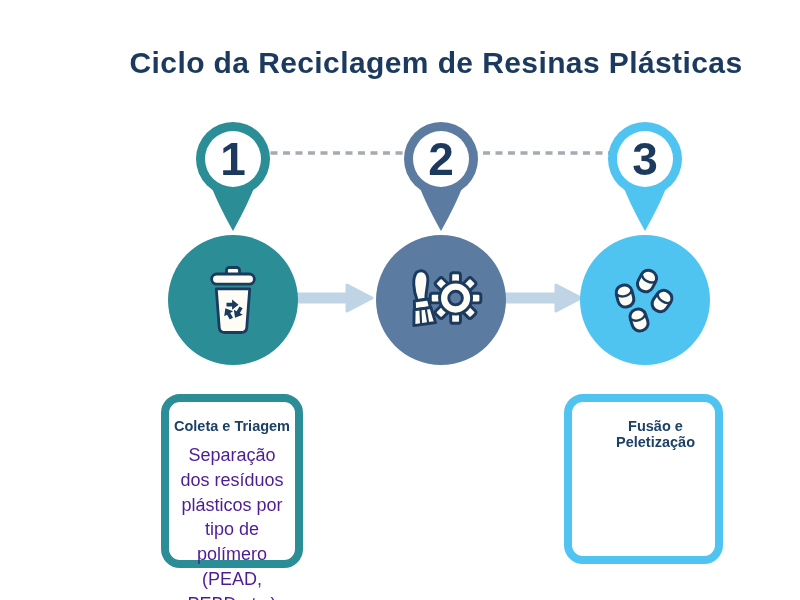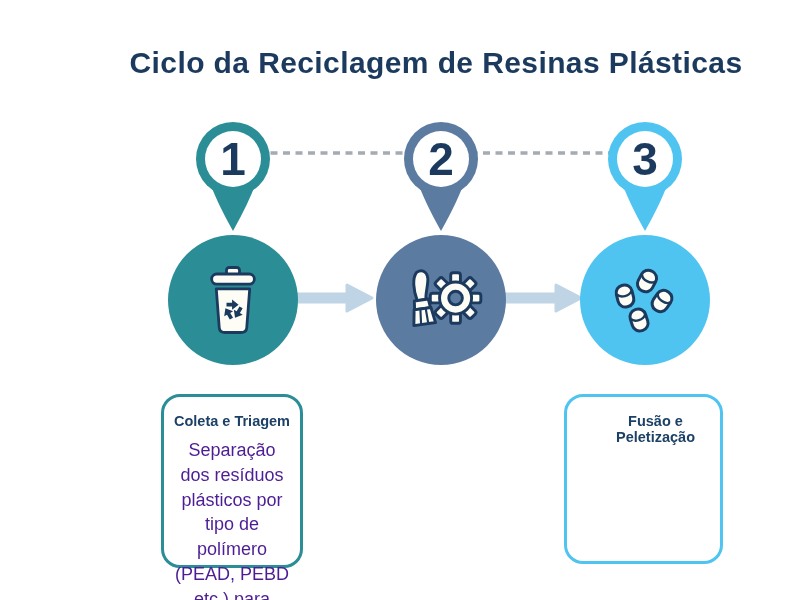--- a/index.html
+++ b/index.html
@@ -34,21 +34,21 @@
   .circle1{left:132px;background:#2b8d96;}
   .circle2{left:340px;background:#5c7ba0;}
   .circle3{left:544px;background:#4fc4f1;}
   .circle svg{display:block;overflow:visible;}
   
   .arrow{position:absolute;top:281px;width:82px;height:34px;z-index:1;}
   .arrow1{left:257px;}
   .arrow2{left:466px;}
   
   .card{
-    position:absolute;background:#fff;border:3px solid #84cc16;border-radius:19px;
+    position:absolute;background:#fff;border:8px solid #84cc16;border-radius:19px;
     box-sizing:border-box;text-align:center;z-index:2;
   }
   .card1{left:125px;top:394px;width:142px;height:174px;}
   .card2{left:320px;top:394px;width:163px;height:172px;}
   .card3{left:528px;top:394px;width:159px;height:170px;}
   .card-title{
     margin:16px 2px 0 2px;font-size:14.5px;font-weight:bold;color:#1c4066;
   }
   .card-body{
     margin:9px 8px 0 8px;font-size:18px;line-height:1.38;color:#4c1d95;

